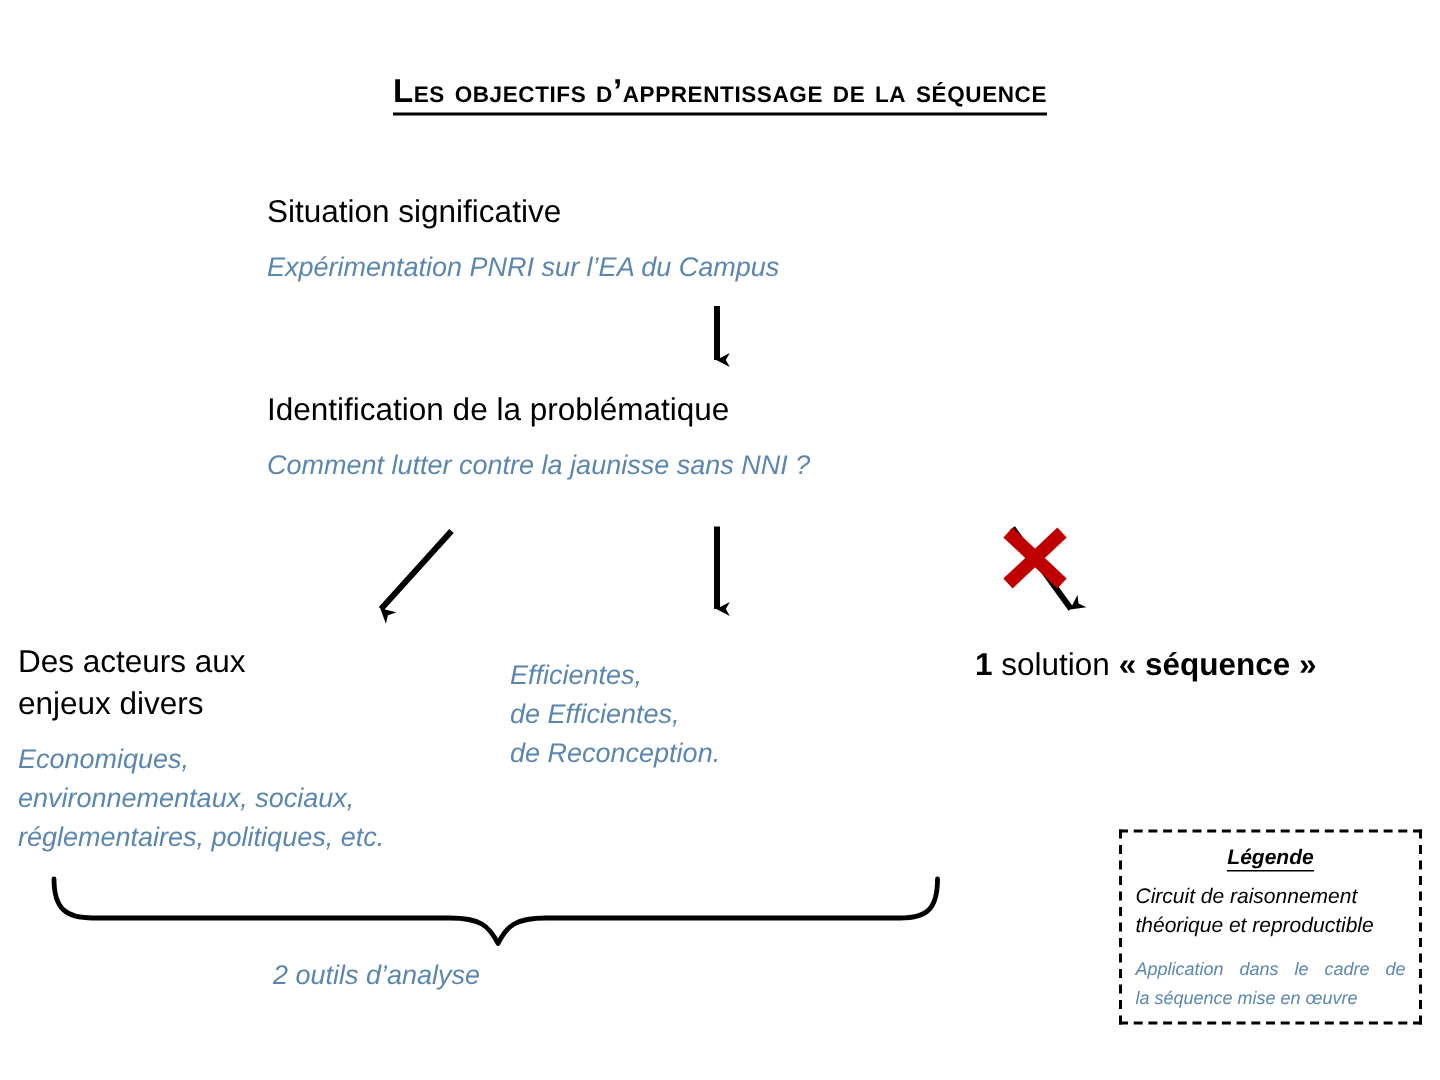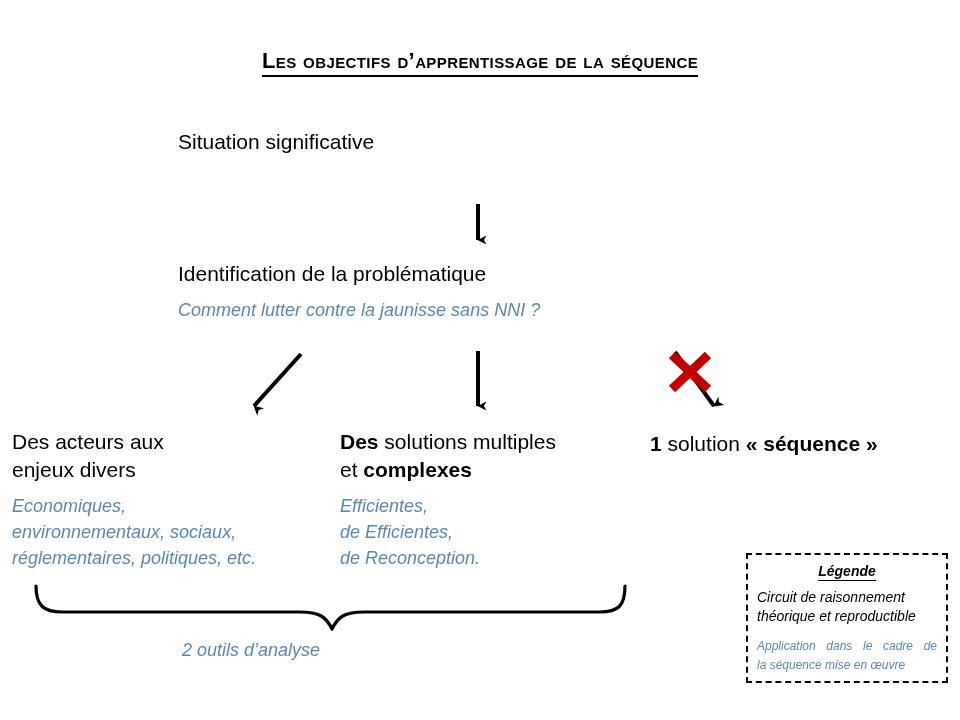--- a/index.html
+++ b/index.html
@@ -163,44 +163,41 @@
                L 300,612
                C 320,612 326,617 332,629
                C 338,617 344,612 364,612
                L 600,612
                C 618,612 625,606 625,586" fill="none" stroke="#000000" stroke-width="3.2" stroke-linecap="round" stroke-linejoin="round"></path>
     </g>
   </svg>
 
   <div class="node" style="left:178px; top:128px; width:600px;">
     <div class="head">Situation significative</div>
+    <div class="sub">Expérimentation PNRI sur l’EA du Campus</div>
   </div>
 
   <div class="node" style="left:12px; top:428px; width:320px;">
     <div class="head wrap">
       <span>Des acteurs aux</span><br>
       <span>enjeux divers</span>
     </div>
     <div class="sub">
       <span>Economiques,</span><br>
       <span>environnementaux, sociaux,</span><br>
       <span>réglementaires, politiques, etc.</span>
     </div>
   </div>
 
   <div class="node" style="left:178px; top:260px; width:600px;">
     <div class="head">Identification de la problématique</div>
     <div class="sub">Comment lutter contre la jaunisse sans NNI ?</div>
   </div>
 
   <div class="node" style="left:340px; top:428px; width:290px;">
-    <div class="head wrap">
-      <b>Des</b><span> solutions multiples</span><br>
-      <span>et </span><b>complexes</b>
-    </div>
     <div class="sub">
       <span>Efficientes,</span><br>
       <span>de Efficientes,</span><br>
       <span>de Reconception.</span>
     </div>
   </div>
 
   <div class="node" style="left:650px; top:430px; width:300px;">
     <div class="head">
       <b>1</b><span> solution </span><b>« séquence »</b>

